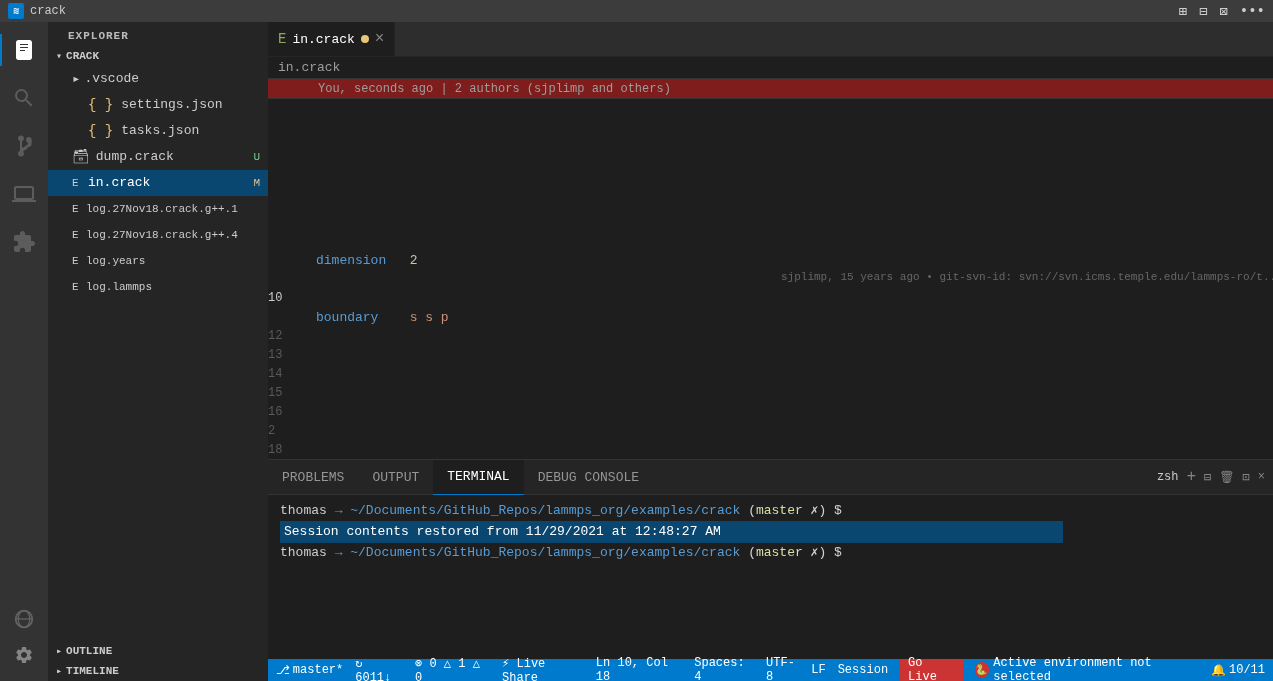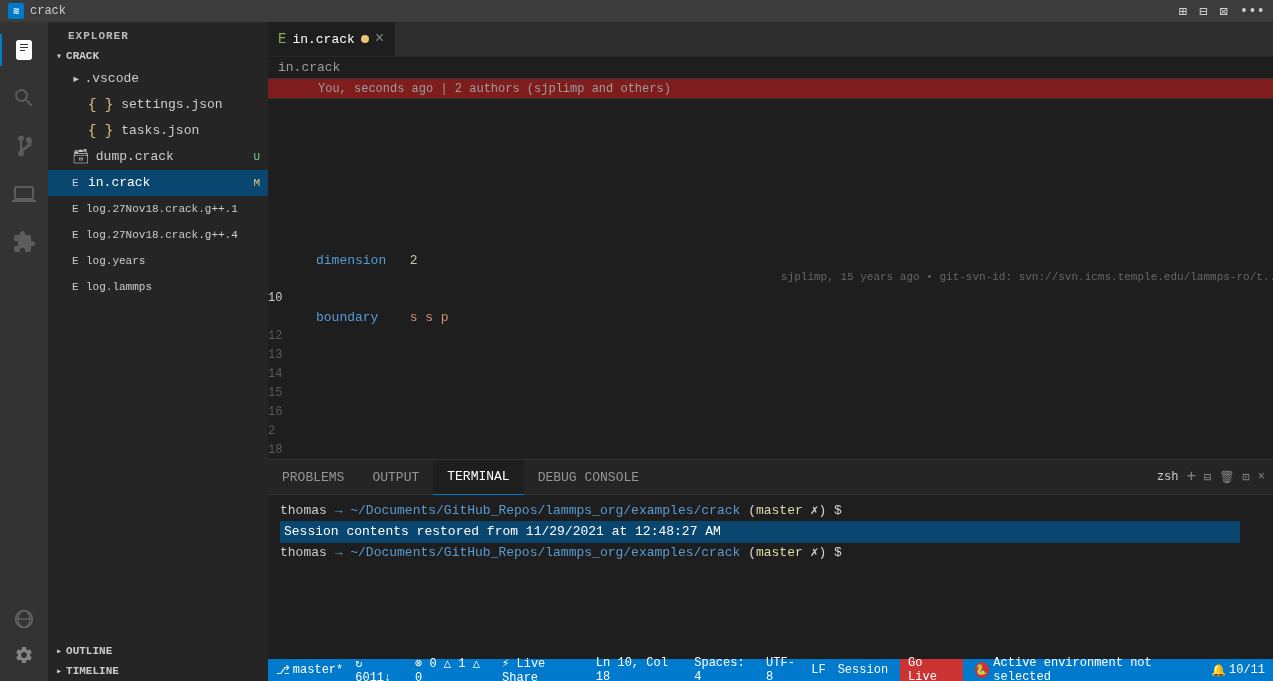--- a/index.html
+++ b/index.html
@@ -530,21 +530,21 @@
       </div>
       <div class="terminal-content">
         <div class="terminal-line">
           <span style="color:#cccccc">thomas</span>
           <span style="color:#569cd6"> → </span>
           <span style="color:#569cd6">~/Documents/GitHub_Repos/lammps_org/examples/crack</span>
           <span style="color:#d4d4d4"> (</span><span style="color:#dcdcaa">master</span>
           <span style="color:#d4d4d4"> ✗) $</span>
         </div>
         <div class="terminal-line">
-          <span style="display:inline-block;background:#094771;color:#ffffff;width:960px;padding:1px 4px">Session contents restored from 11/29/2021 at 12:48:27 AM</span>
+          <span style="display:inline-block;background:#094771;color:#ffffff;width:783px;padding:1px 4px">Session contents restored from 11/29/2021 at 12:48:27 AM</span>
         </div>
         <div class="terminal-line">
           <span style="color:#cccccc">thomas</span>
           <span style="color:#569cd6"> → </span>
           <span style="color:#569cd6">~/Documents/GitHub_Repos/lammps_org/examples/crack</span>
           <span style="color:#d4d4d4"> (</span><span style="color:#dcdcaa">master</span>
           <span style="color:#d4d4d4"> ✗) $</span>
         </div>
       </div>
     </div>

